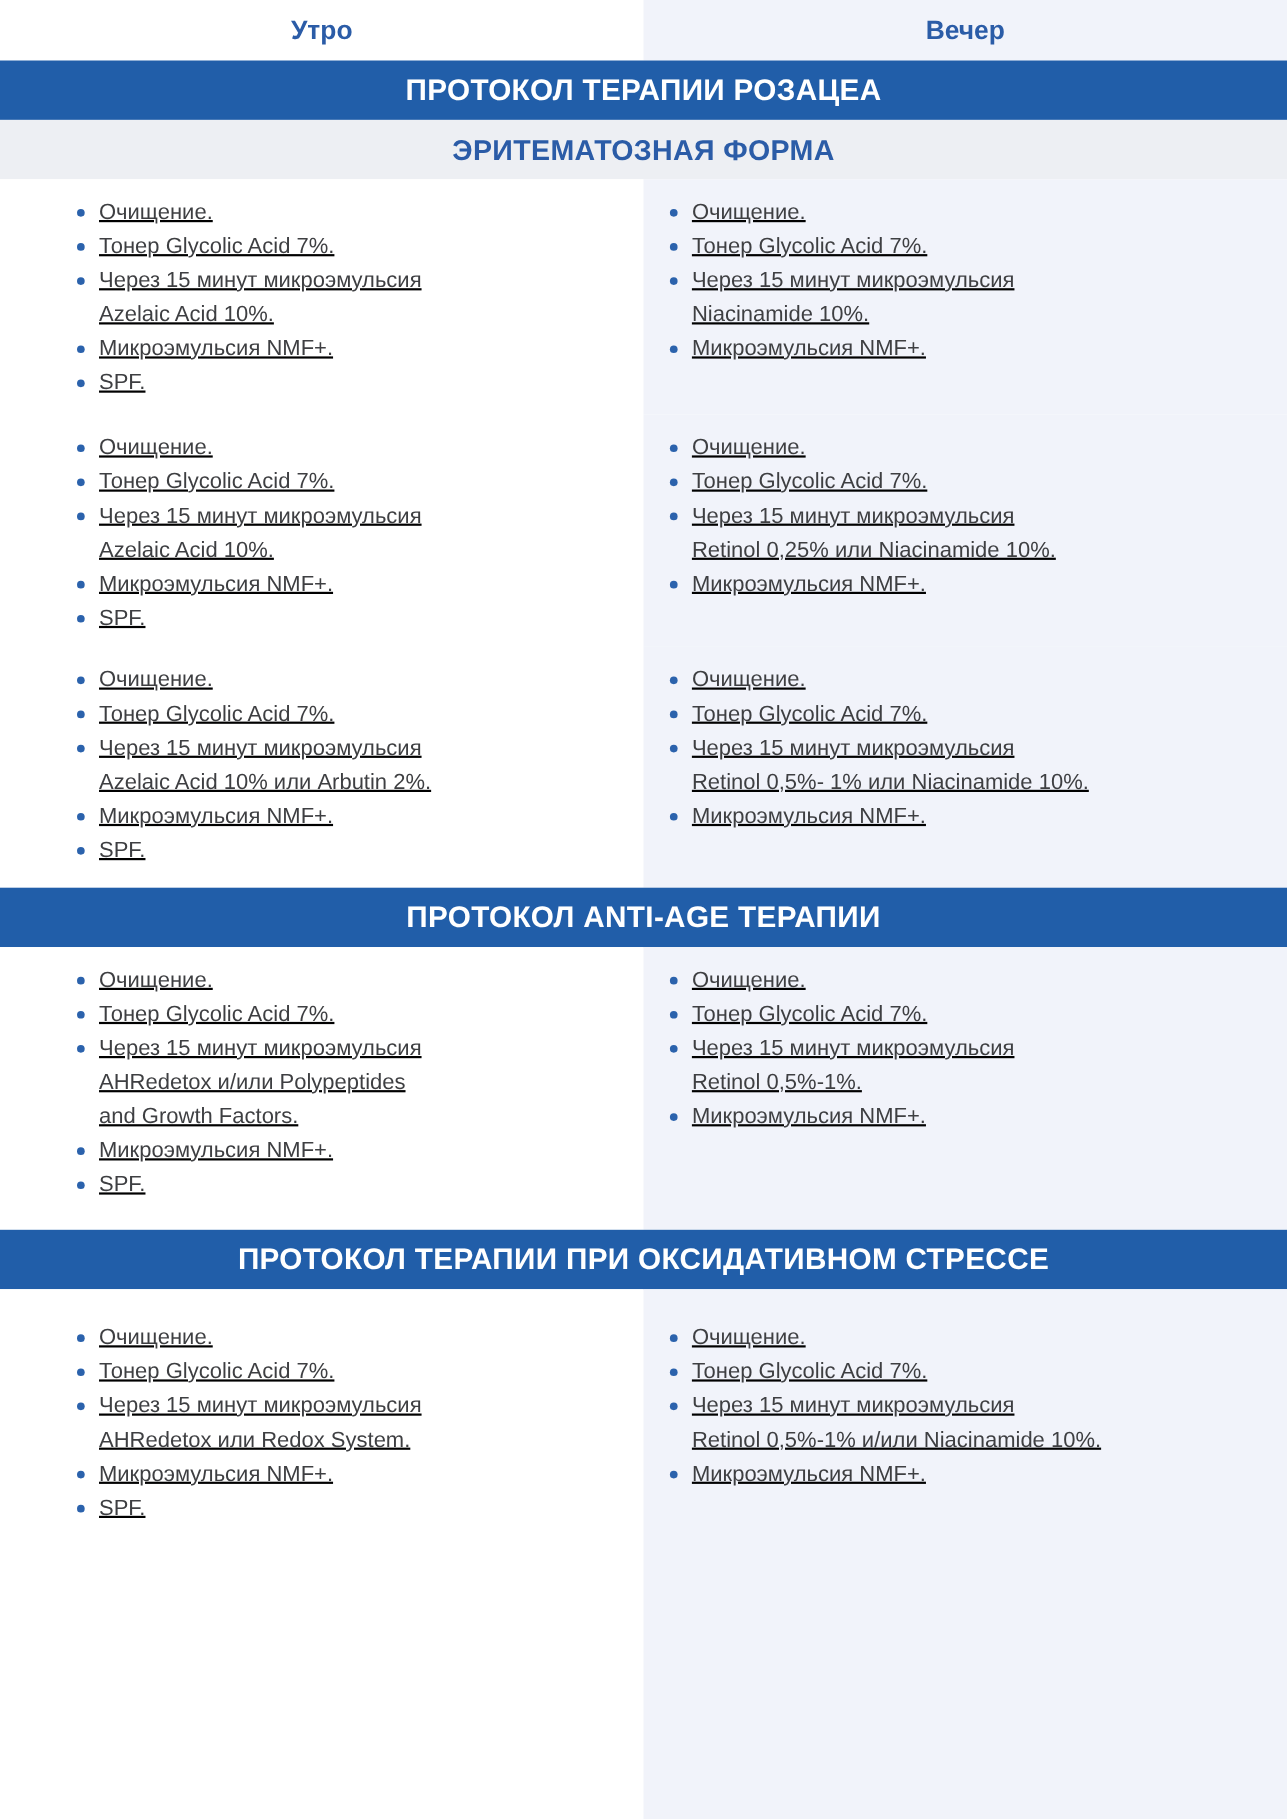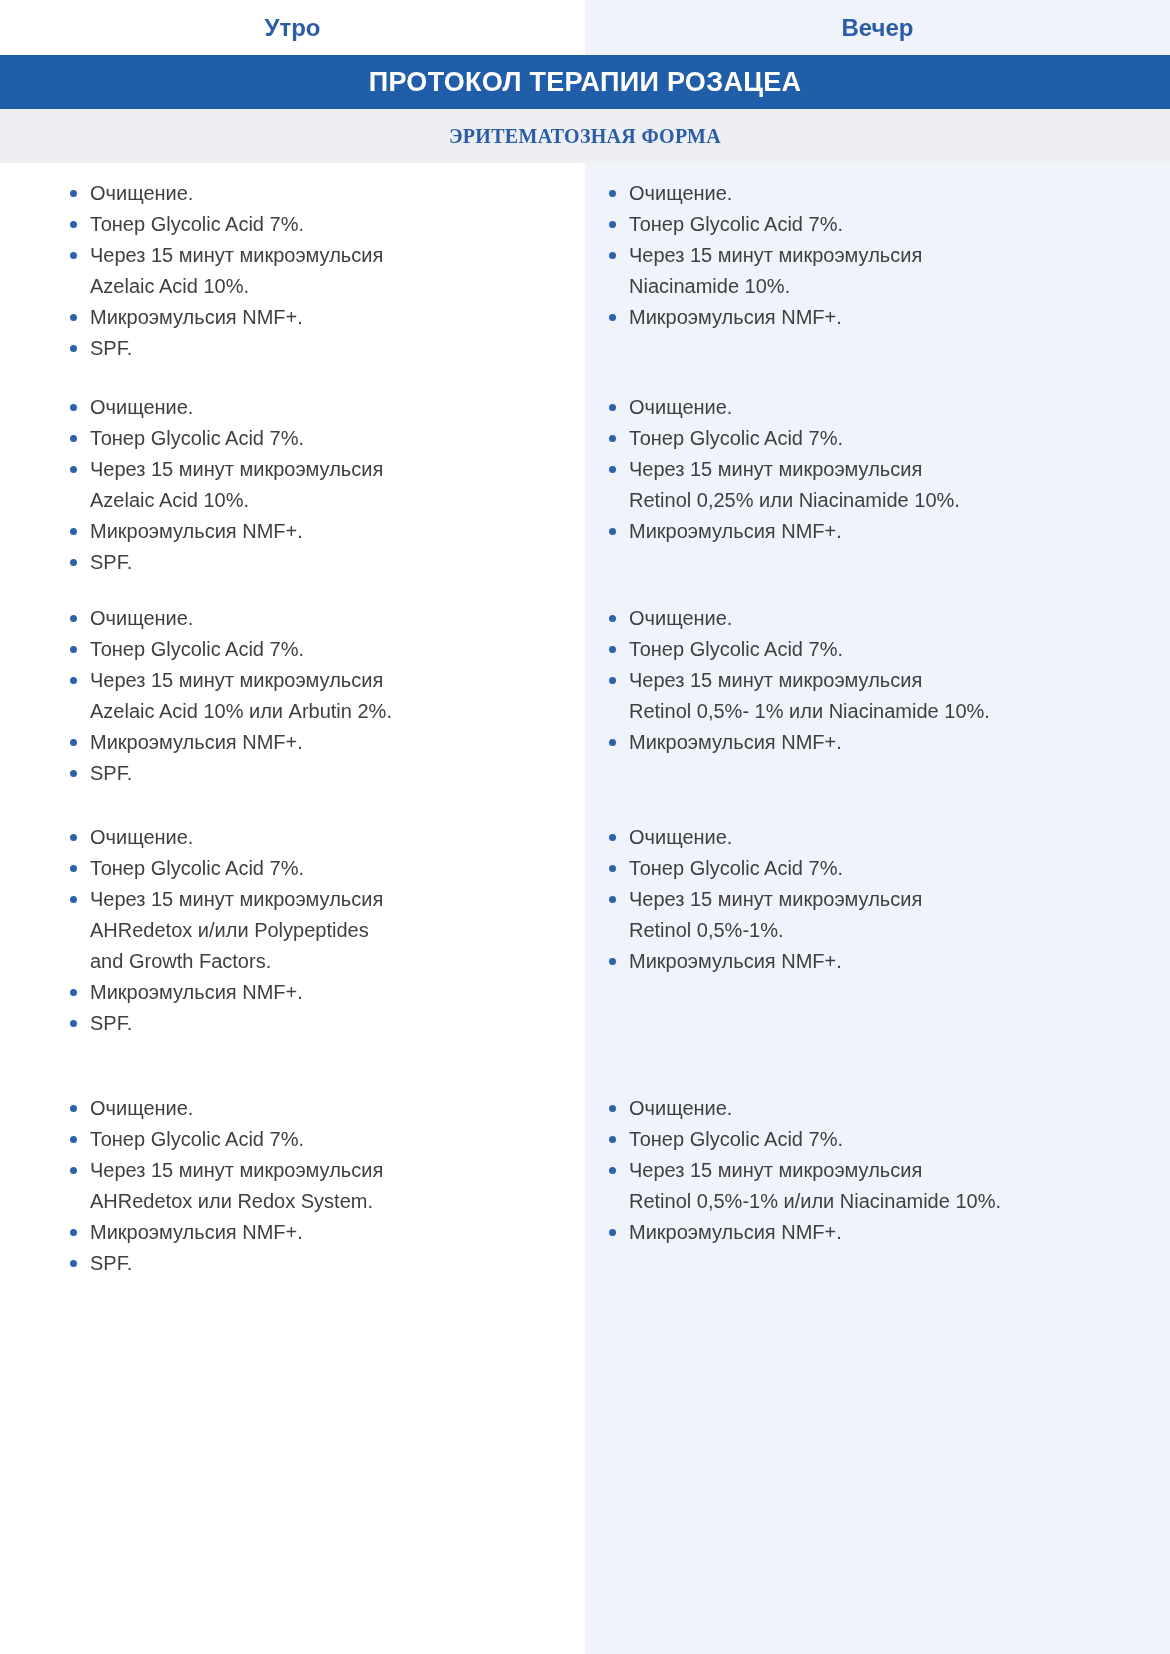--- a/index.html
+++ b/index.html
@@ -30,24 +30,24 @@
   }
   .cols-header .half.morning{background:var(--left-bg);}
   .cols-header .half.evening{background:var(--right-bg);}
 
   
   .banner{
     height:54px;flex:none;display:flex;align-items:center;justify-content:center;
     text-align:right;font-weight:700;letter-spacing:0.3px;
   }
   .banner.dark{background:var(--dark-banner);color:var(--banner-text);font-size:27px;}
-  .banner.light{background:var(--light-banner);color:var(--blue-text);font-size:20px;font-family:Liberation Serif, serif;}
+  .banner.light{background:var(--light-banner);color:var(--blue-text);font-size:26px;}
 
   
-  .content-row{display:flex;flex:none;}
+  .content-row{display:flex;flex:none;text-decoration:underline;}
   .content-row.grow{flex:1 1 auto;}
   .content-row .col{width:585px;}
   .content-row .col.morning{background:var(--left-bg);padding:15px 30px 10px 70px;}
   .content-row .col.evening{background:var(--right-bg);padding:15px 30px 10px 24px;}
   .hA{height:214px;} .hB{height:211px;} .hC{height:219px;} .hD{height:257px;}
   .hA .col,.hB .col{padding-top:17px;}
   .hC .col{padding-top:21px;}
   .hD .col{padding-top:28px;}
   .content-row.grow .col{padding-top:29px;}
 
@@ -220,20 +220,23 @@
 Retinol 0,5%- 1% или Niacinamide 10%.</span>
           </li>
           <li>
             <span class="dot"></span>
             <span class="step-text">Микроэмульсия NMF+.</span>
           </li>
         </ul>
     </div>
   </section>
 
+  <div class="banner dark">
+    <span>ПРОТОКОЛ ANTI-AGE ТЕРАПИИ</span>
+  </div>
   <section class="content-row hD">
     <div class="col morning">
       <ul class="steps">
           <li>
             <span class="dot"></span>
             <span class="step-text">Очищение.</span>
           </li>
           <li>
             <span class="dot"></span>
             <span class="step-text">Тонер Glycolic Acid 7%.</span>
@@ -270,20 +273,23 @@
 Retinol 0,5%-1%.</span>
           </li>
           <li>
             <span class="dot"></span>
             <span class="step-text">Микроэмульсия NMF+.</span>
           </li>
         </ul>
     </div>
   </section>
 
+  <div class="banner dark">
+    <span>ПРОТОКОЛ ТЕРАПИИ ПРИ ОКСИДАТИВНОМ СТРЕССЕ</span>
+  </div>
   <section class="content-row grow">
     <div class="col morning">
       <ul class="steps">
           <li>
             <span class="dot"></span>
             <span class="step-text">Очищение.</span>
           </li>
           <li>
             <span class="dot"></span>
             <span class="step-text">Тонер Glycolic Acid 7%.</span>

